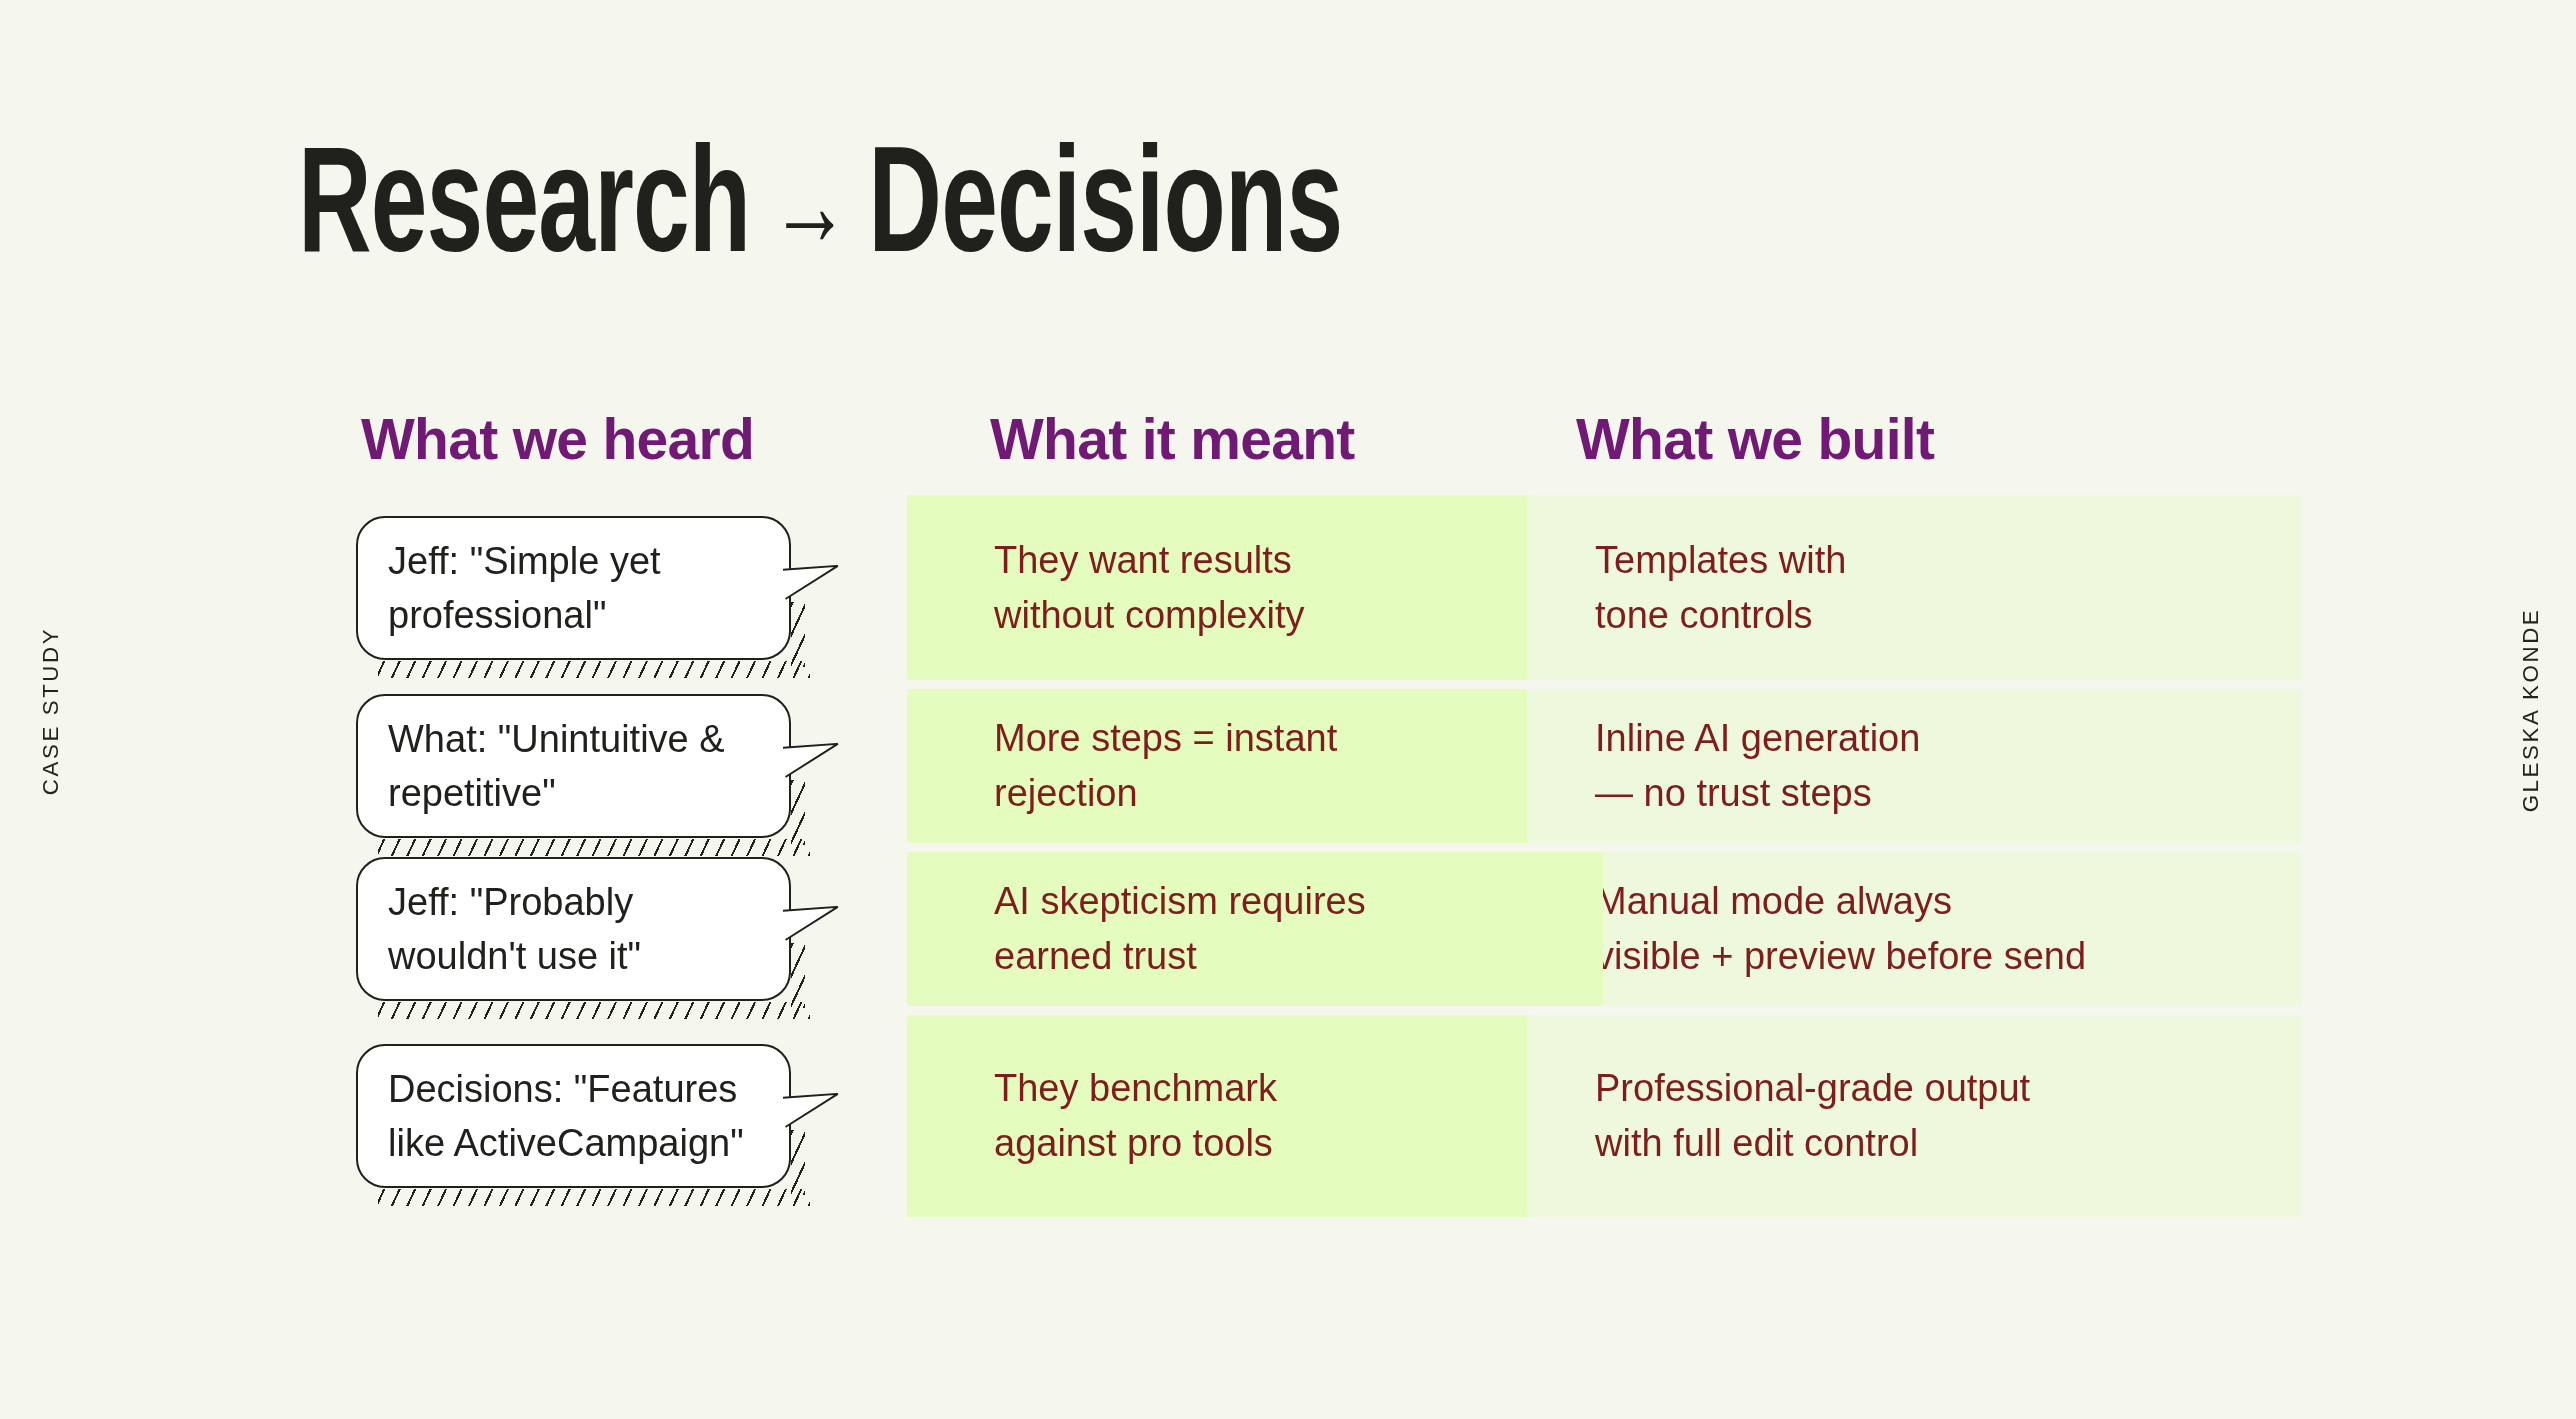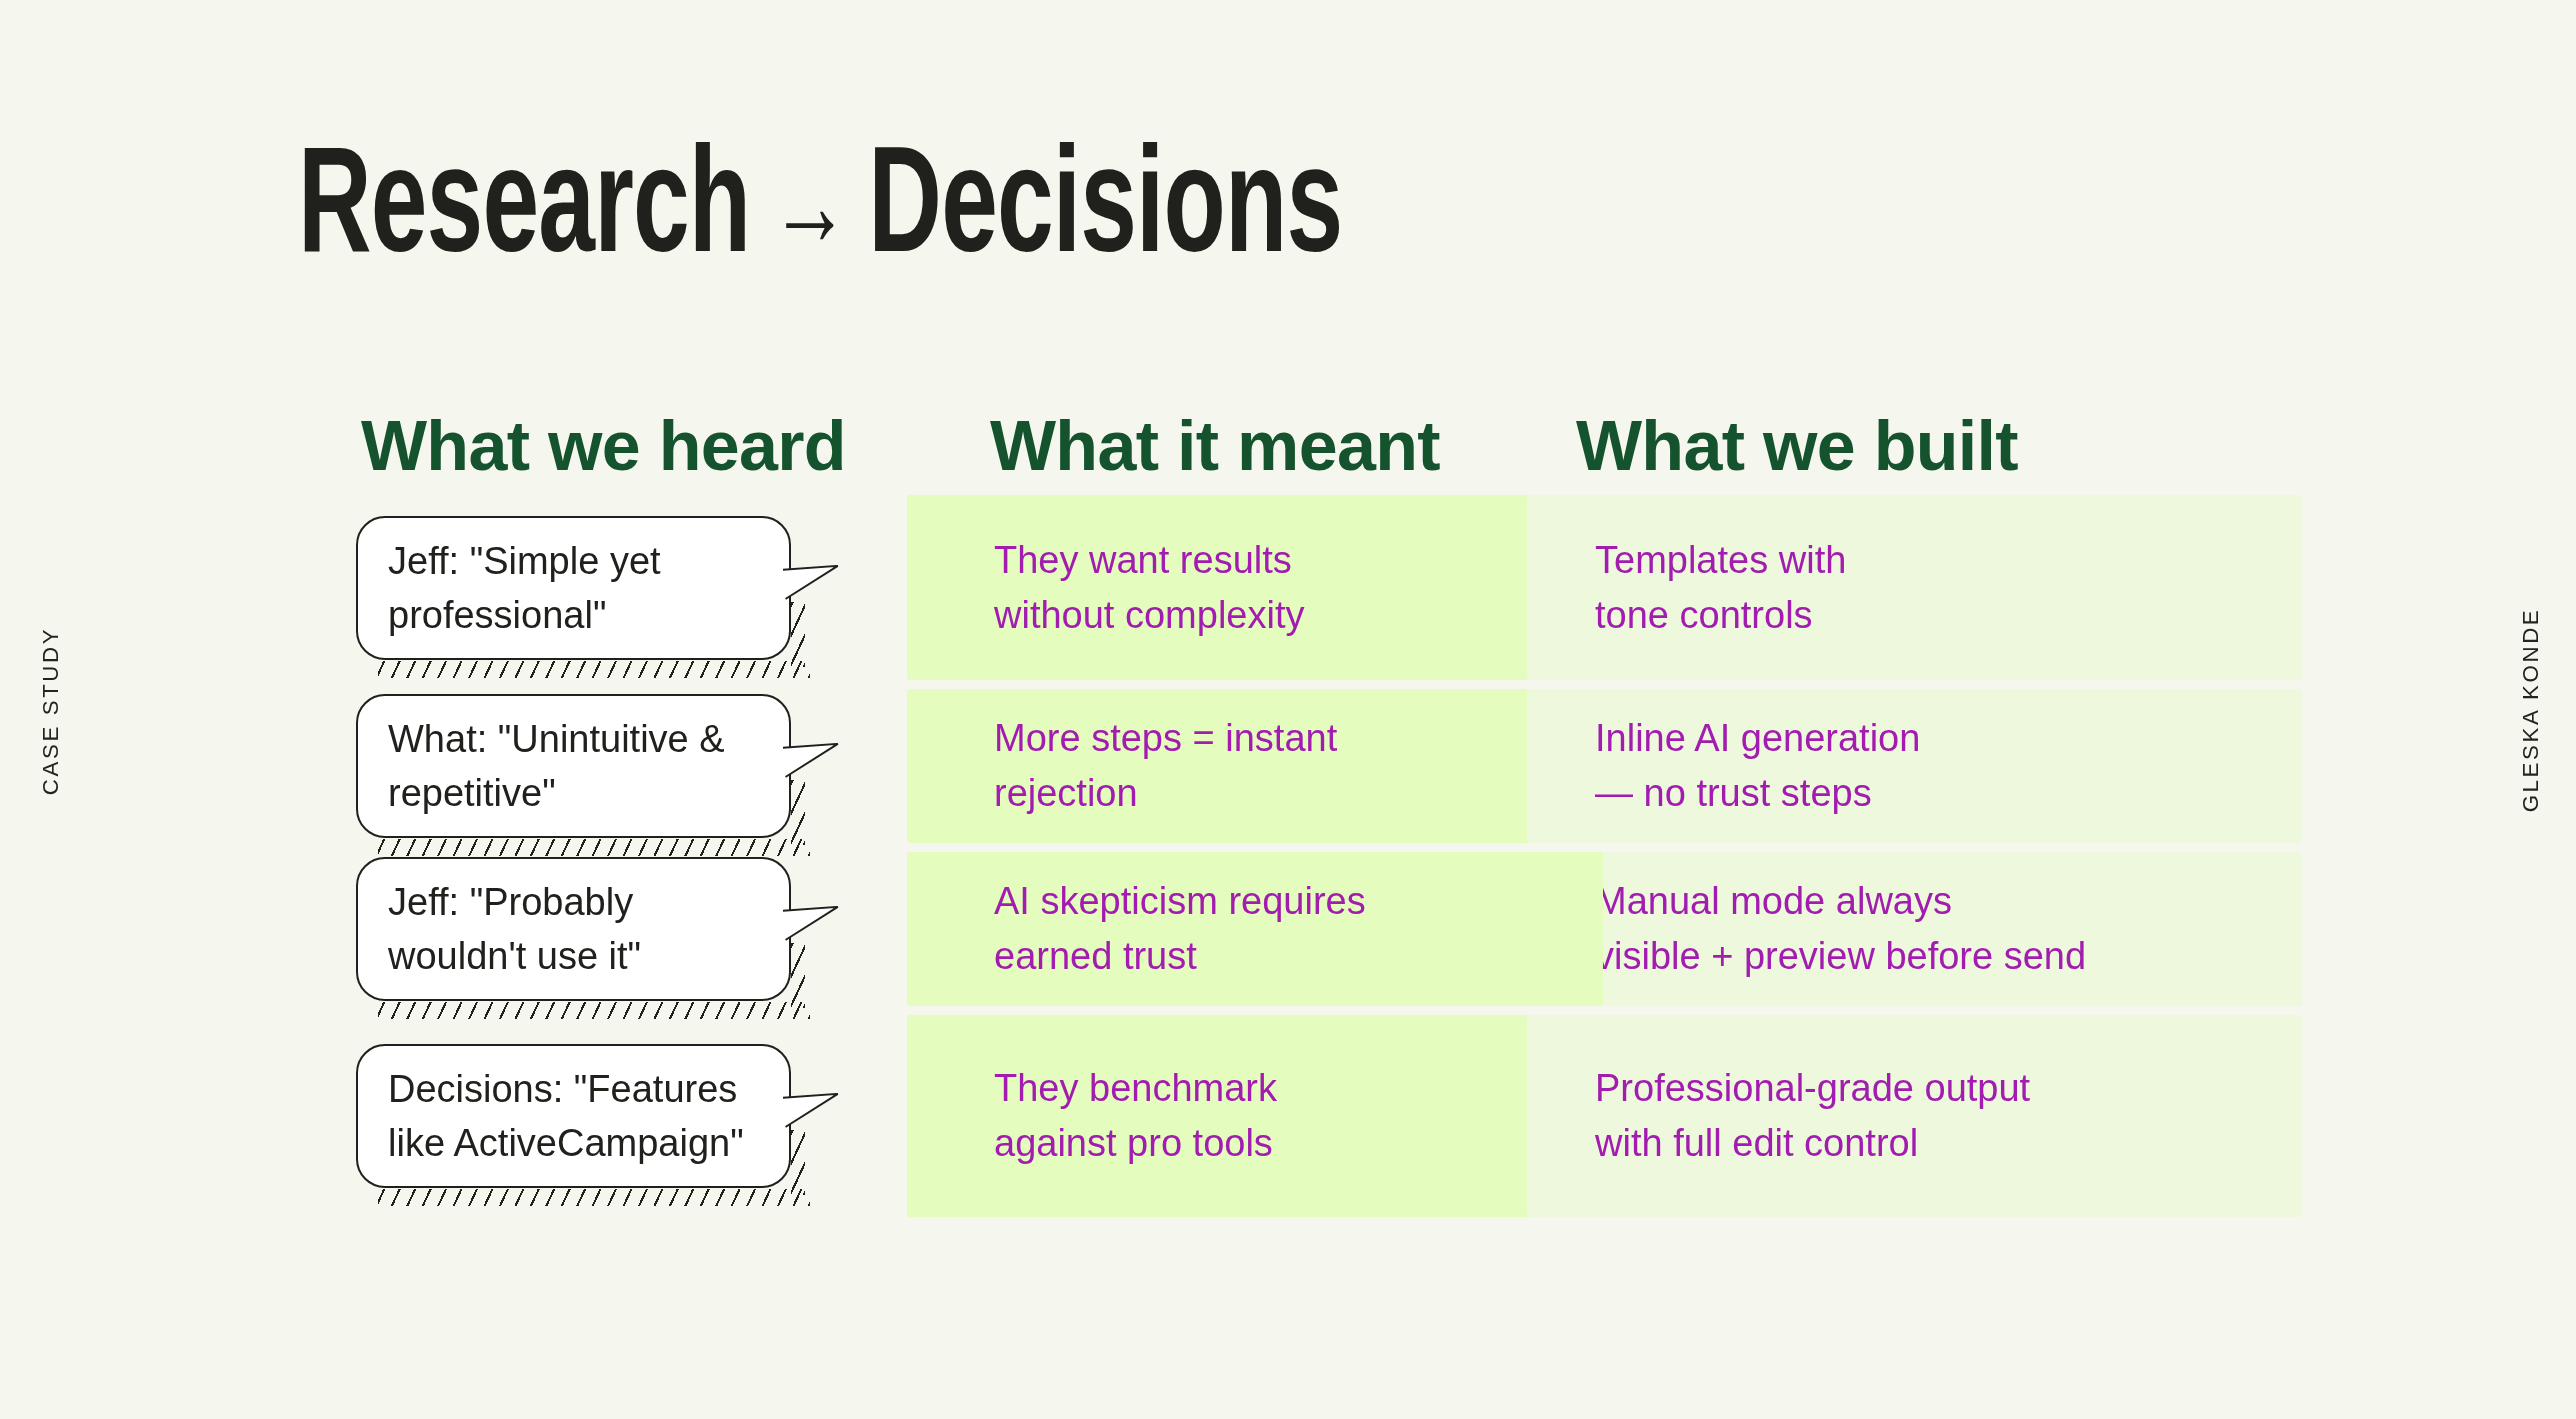--- a/index.html
+++ b/index.html
@@ -31,40 +31,40 @@
     transform:scaleX(0.68);transform-origin:left top;
   }
   .title .arrow{
     font-weight:400;font-size:0.78em;
     margin:0 29px;position:relative;top:-0.05em;
   }
 
   
   .col-header{
     position:absolute;top:406px;
-    font-size:70px;font-weight:bold;letter-spacing:-0.7px;
-    color:#14532d;white-space:nowrap;
+    font-size:57px;font-weight:bold;letter-spacing:-0.7px;
+    color:#701a75;white-space:nowrap;
   }
   .h-heard{left:361px;}
   .h-meant{left:990px;text-align:center;}
   .h-built{left:1576px;}
 
   
   .row{position:absolute;left:0;width:100%;}
   .row1{top:495px;height:185px;}
   .row2{top:689px;height:154px;}
   .row3{top:852px;height:154px;}
   .row4{top:1015px;height:202px;}
 
   
   .box{
     position:absolute;top:0;bottom:0;
     display:flex;align-items:center;
     border-radius:3.3px;
-    font-size:38px;line-height:55px;color:#a21caf;
+    font-size:38px;line-height:55px;color:#7f1d1d;
   }
   .box span{white-space:pre-line;}
   .box.meant{left:907px;width:609px;padding-left:87px;background:#e4fcbd;}
   .box.built{left:1527px;width:707px;padding-left:68px;background:#edf8dd;}
 
   
   .bubble{
     position:absolute;left:356px;top:50%;transform:translateY(-50%);
     width:435px;box-sizing:border-box;
     background:#ffffff;

